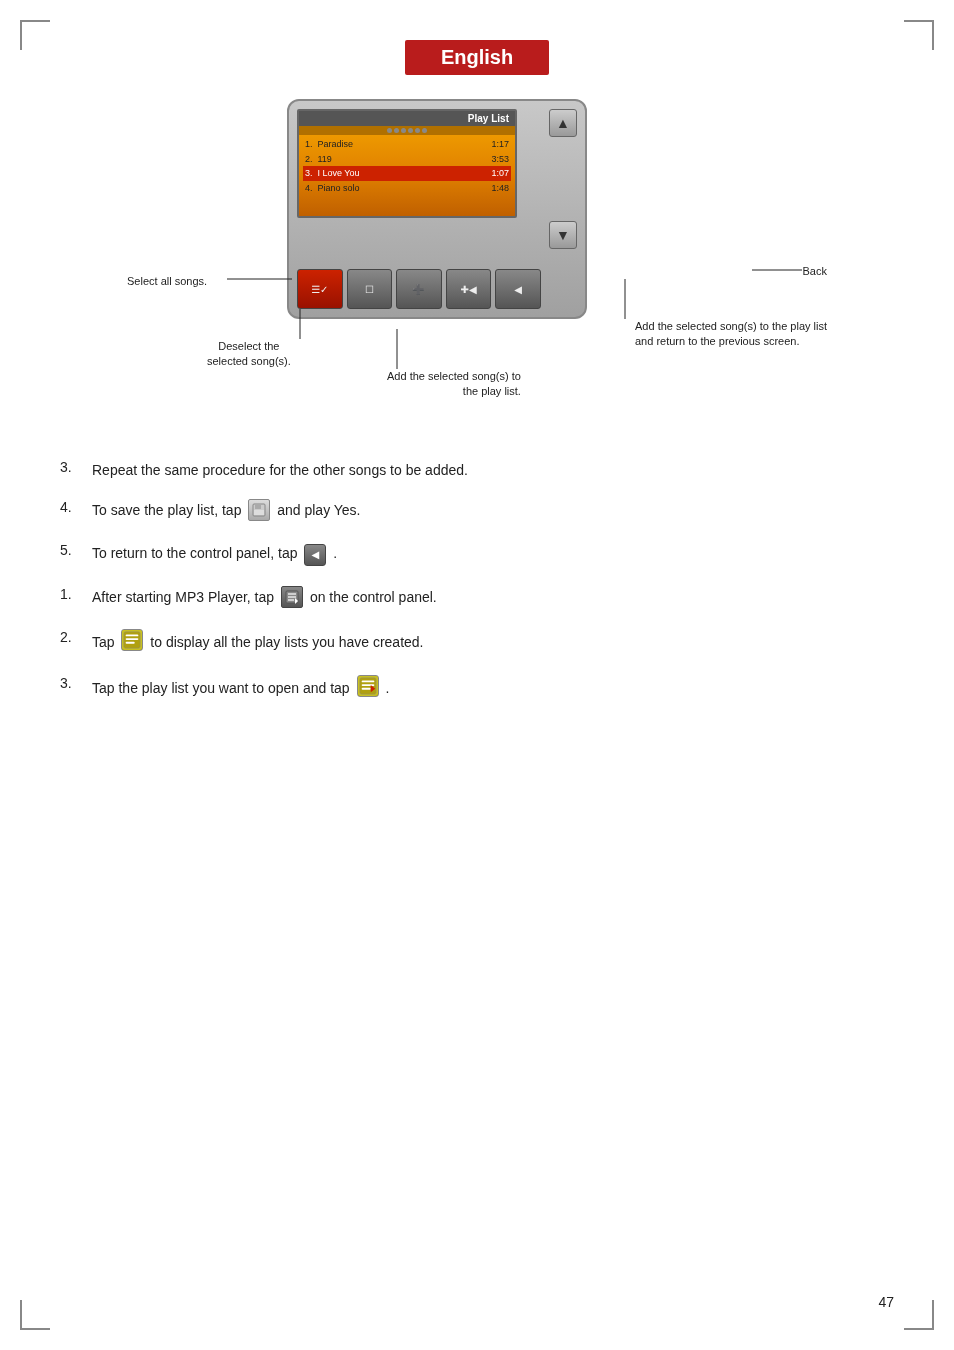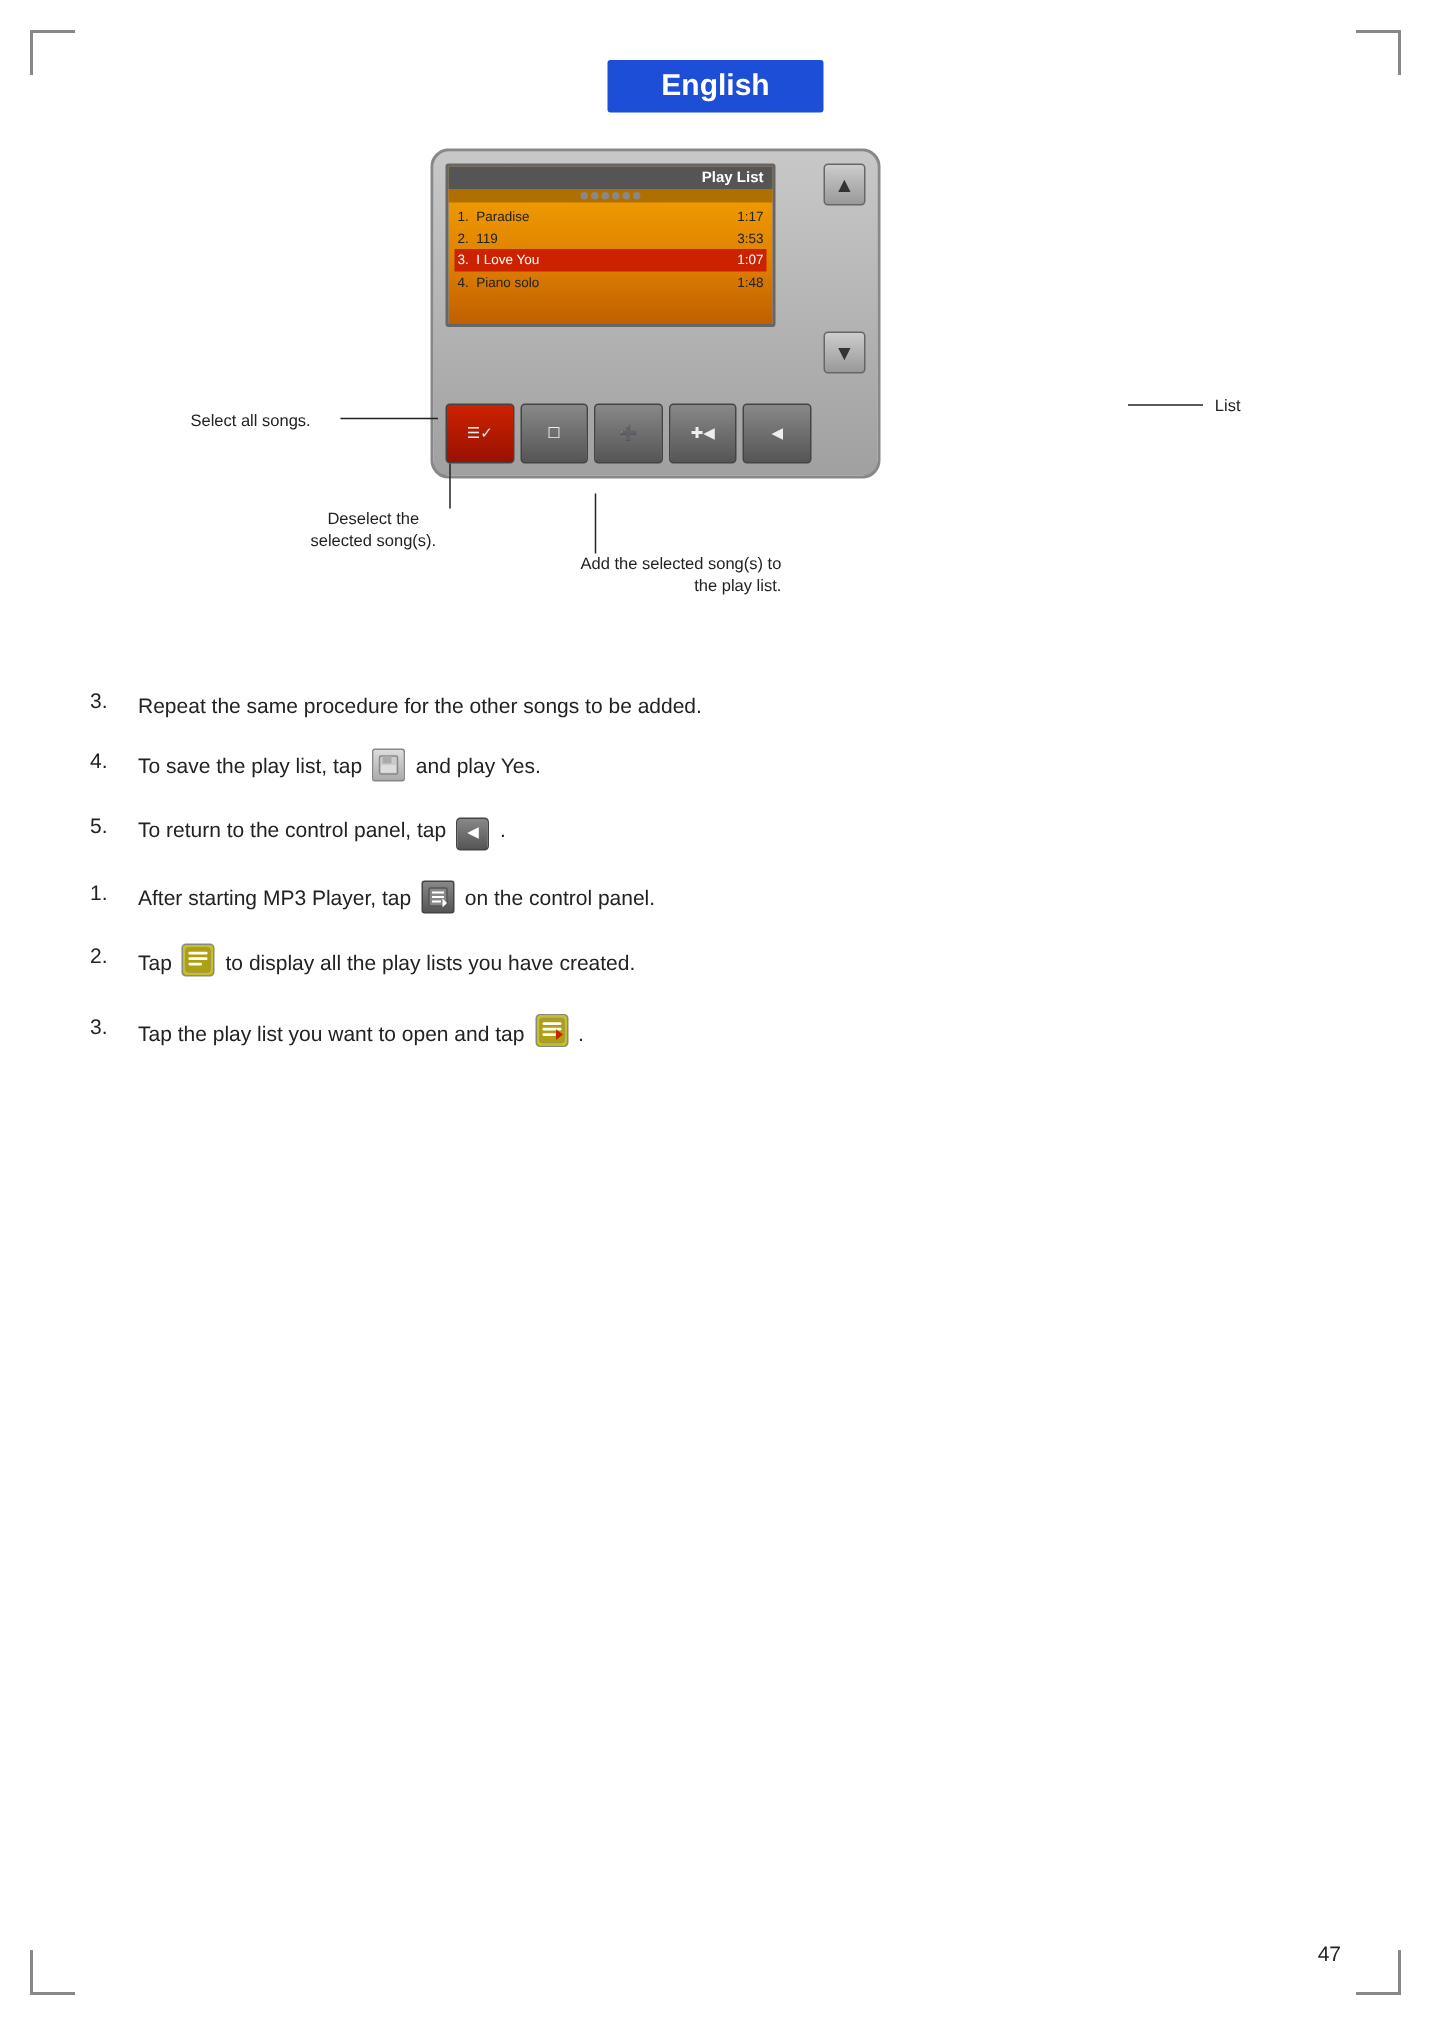--- a/index.html
+++ b/index.html
@@ -29,21 +29,21 @@
       padding: 40px 60px;
     }
 
     
     .english-header {
       text-align: center;
       margin-bottom: 24px;
     }
     .english-label {
       display: inline-block;
-      background: #1d4ed8;
+      background: #b91c1c;
       color: #fff;
       font-size: 20px;
       font-weight: bold;
       padding: 6px 36px;
       border-radius: 2px;
     }
 
     
     .device-section {
       position: relative;
@@ -356,40 +356,46 @@
 
     <div class="annotation" style="left:0px; top:175px; font-size:11px;">
       <span>Select all songs.</span>
       
       <svg style="position:absolute; left:100px; top:5px; overflow:visible;" width="65" height="1">
         <line x1="0" y1="0" x2="65" y2="0" stroke="#222" stroke-width="1"></line>
       </svg>
     </div>
 
     <div class="annotation" style="right:0px; top:165px; font-size:11px;">
-      <span>List</span>
+      <span>Back</span>
       <svg style="position:absolute; right:25px; top:6px; overflow:visible;" width="50" height="1">
         <line x1="0" y1="0" x2="50" y2="0" stroke="#222" stroke-width="1"></line>
       </svg>
     </div>
 
     <div class="annotation" style="left:80px; top:240px; font-size:11px; text-align:center; line-height:1.4;">
       <span>Deselect the<br>selected song(s).</span>
       <svg style="position:absolute; right:-10px; top:-30px; overflow:visible;" width="1" height="30">
         <line x1="0" y1="0" x2="0" y2="30" stroke="#222" stroke-width="1"></line>
       </svg>
     </div>
 
     <div class="annotation" style="left:260px; top:270px; font-size:11px; text-align:right; line-height:1.4;">
       <span>Add the selected song(s) to<br>the play list.</span>
       <svg style="position:absolute; left:10px; top:-40px; overflow:visible;" width="1" height="40">
         <line x1="0" y1="0" x2="0" y2="40" stroke="#222" stroke-width="1"></line>
       </svg>
     </div>
 
+    <div class="annotation" style="right:0px; top:220px; font-size:11px; text-align:left; line-height:1.4; max-width:200px;">
+      <span>Add the selected song(s) to the play list<br>and return to the previous screen.</span>
+      <svg style="position:absolute; left:-10px; top:-40px; overflow:visible;" width="1" height="40">
+        <line x1="0" y1="0" x2="0" y2="40" stroke="#222" stroke-width="1"></line>
+      </svg>
+    </div>
 
   </div>
 
   <div class="instructions">
 
     <div class="instruction-item">
       <span class="inst-num">3.</span>
       <span class="inst-text">
         <span>Repeat the same procedure for the other songs to be added.</span>
       </span>

